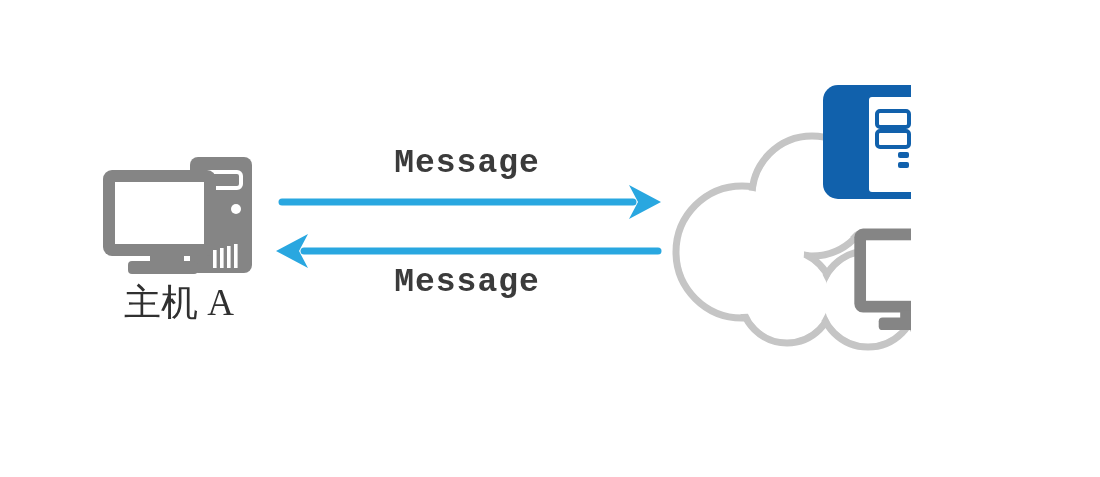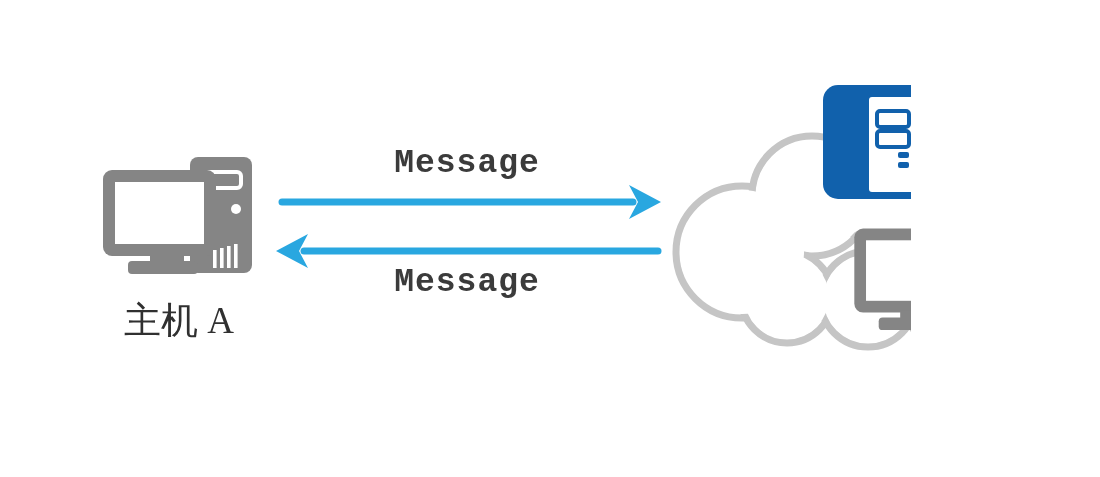--- a/index.html
+++ b/index.html
@@ -33,21 +33,21 @@
     font-size:33px;
     font-weight:600;
     color:var(--label-text);
     letter-spacing:1px;
     white-space:nowrap;
   }
   .msg.top{top:145px;}
   .msg.bottom{top:264px;}
   .host-label{
     position:absolute;
-    left:98px;top:296px;width:162px;
+    left:98px;top:278px;width:162px;
     text-align:center;
     font-family:"Liberation Serif", serif;
     font-size:37px;
     color:#303030;
     white-space:nowrap;
   }
 </style>
 </head>
 <body>
 

